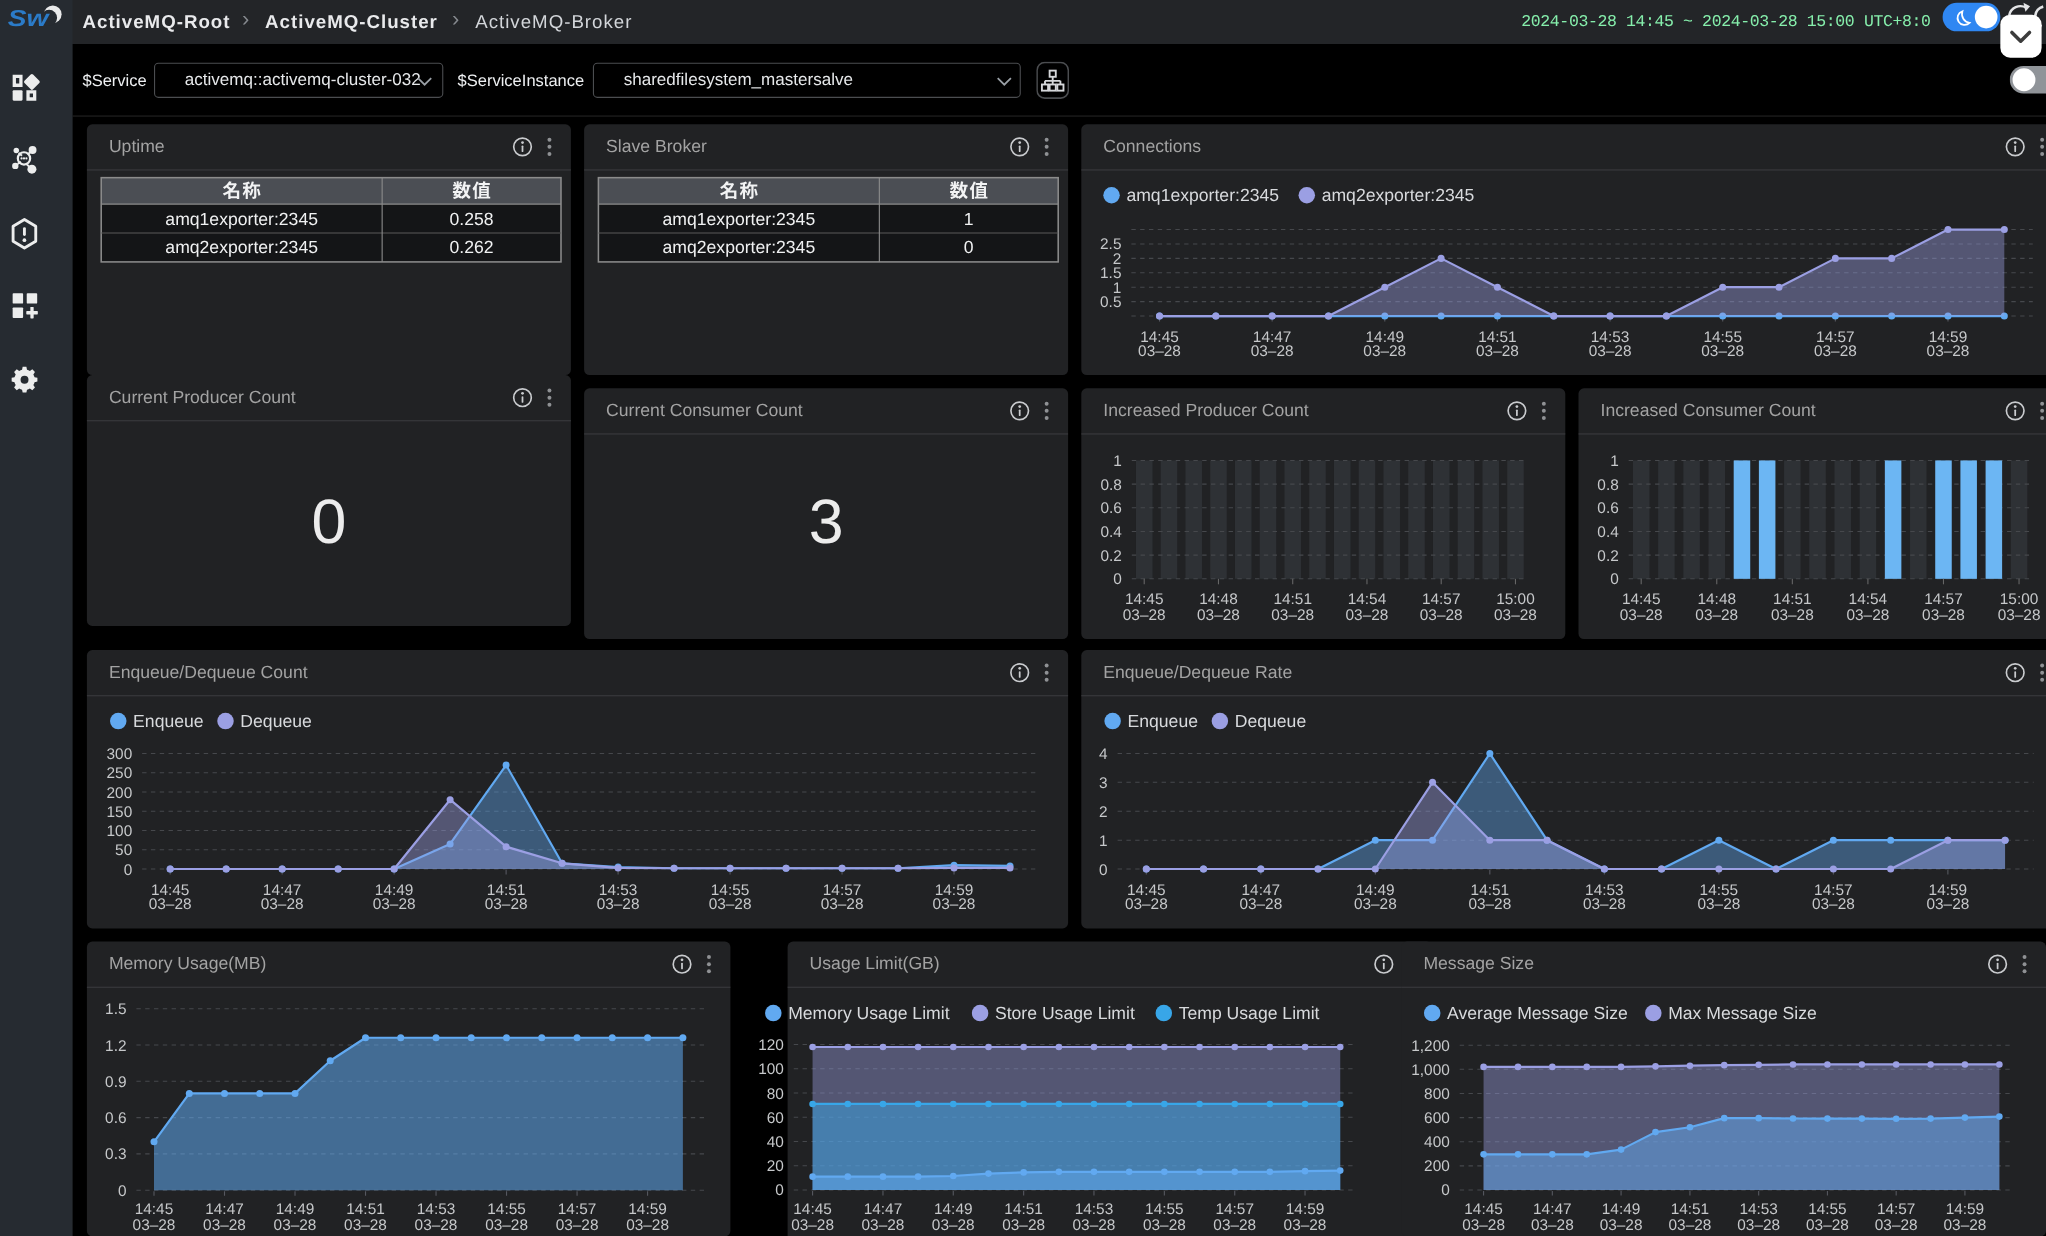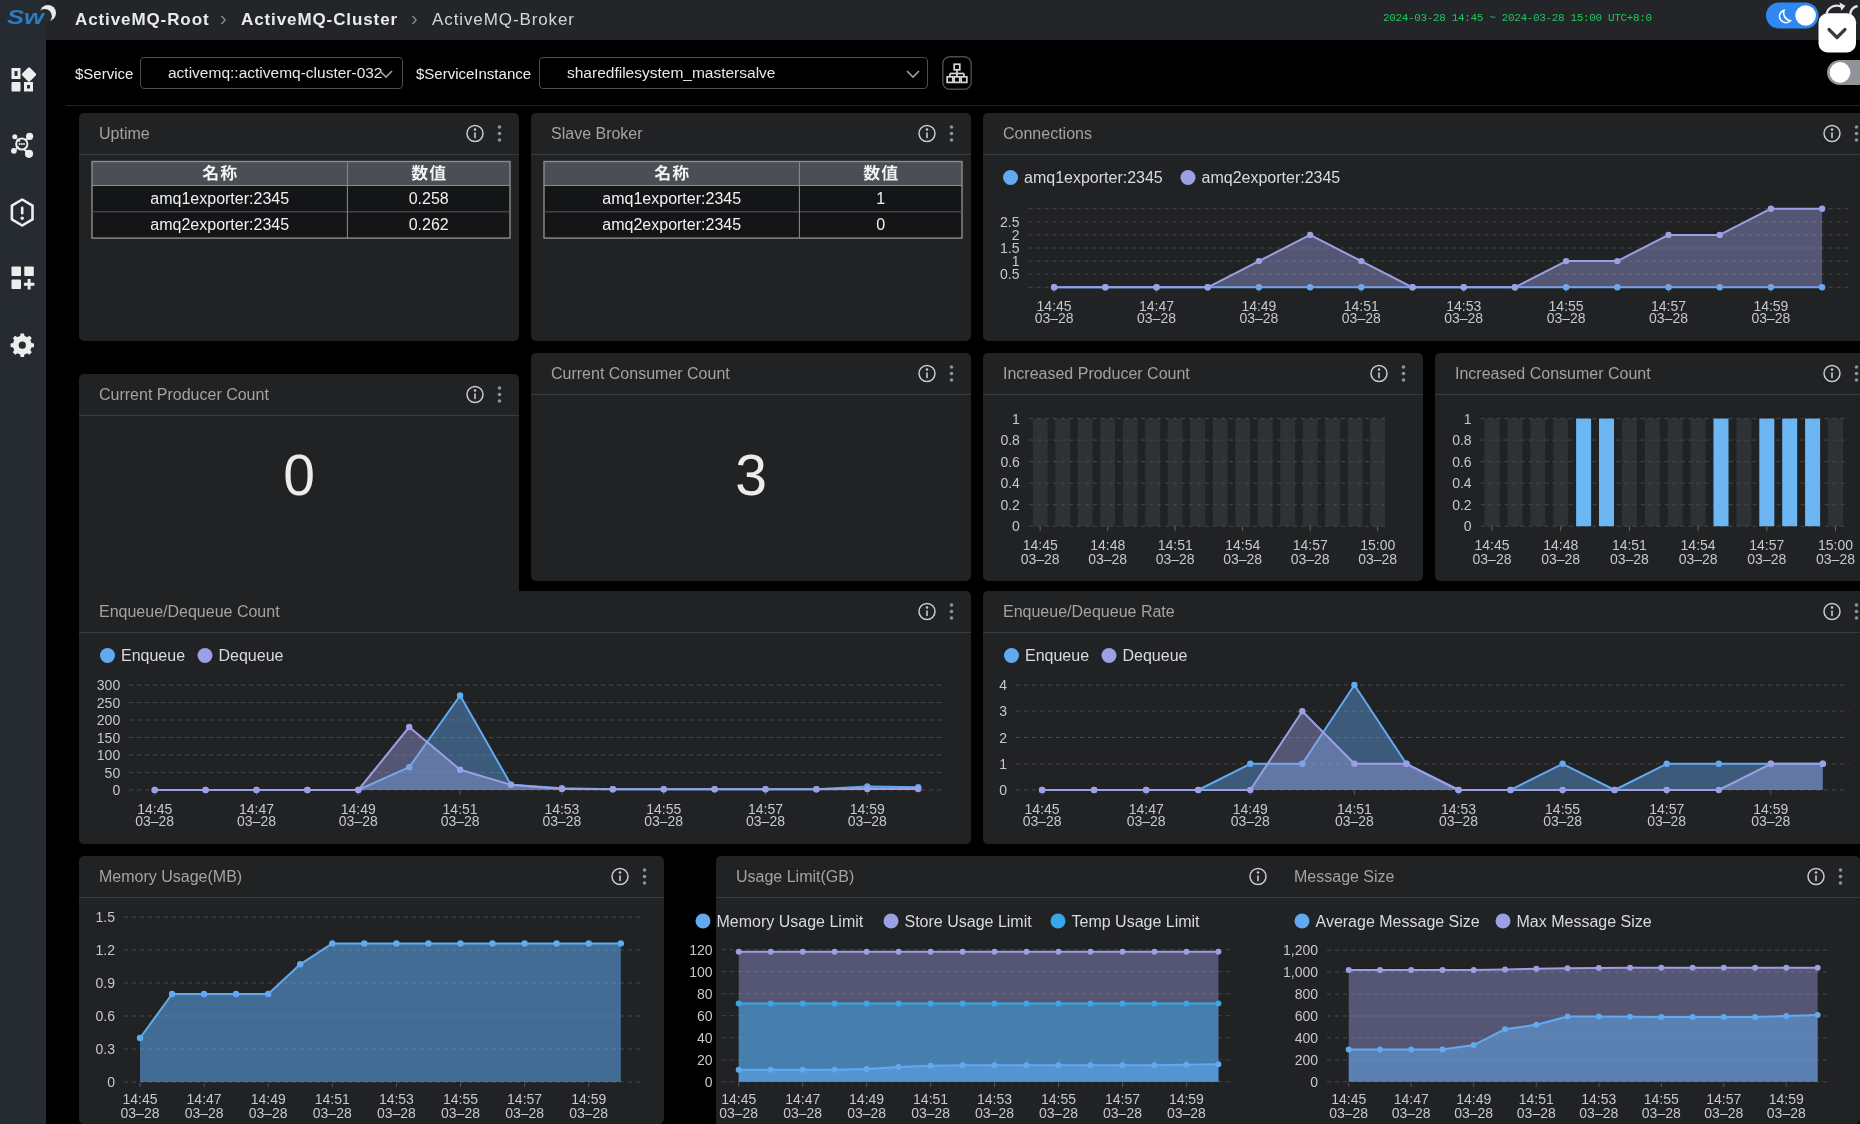--- a/index.html
+++ b/index.html
@@ -1,23 +1,23 @@
 <!DOCTYPE html>
 <html><head><meta charset="utf-8">
 <style>
 * { margin:0; padding:0; box-sizing:border-box; }
 html,body { width:1860px; height:1124px; overflow:hidden; background:#000; font-family:"Liberation Sans", sans-serif; }
 #root { position:relative; width:1860px; height:1124px; }
 #topbar { position:absolute; left:0; top:0; width:1860px; height:40px; background:#232528; }
-#sidebar { position:absolute; left:0; top:0; width:46px; height:1124px; background:#262b31; z-index:5; }
+#sidebar { position:absolute; left:0; top:0; width:66px; height:1124px; background:#262b31; z-index:5; }
 #selrow { position:absolute; left:66px; top:40px; width:1794px; height:66px; background:#000; border-bottom:1px solid #232323; }
 .crumb { position:absolute; top:10px; font-size:17px; letter-spacing:0.9px; color:#e9eaec; font-weight:bold; }
 .crumb.light { font-weight:normal; color:#d3d6da; }
 .csep { position:absolute; top:7px; font-size:20px; color:#85898e; font-weight:normal; }
-#daterange { position:absolute; top:12px; left:1383px; font-family:"Liberation Mono", monospace; font-size:11px; color:#22c55e; letter-spacing:-0.35px; }
+#daterange { position:absolute; top:12px; left:1383px; font-family:"Liberation Mono", monospace; font-size:15px; color:#86efac; letter-spacing:-0.35px; }
 .slabel { position:absolute; top:25px; font-size:15px; color:#eef0f2; font-weight:normal; }
 .selbox { position:absolute; top:17px; height:32px; border:1px solid #4b4d50; border-radius:4px; color:#e6e8ea; font-size:15.5px; line-height:30px; padding-left:27px; overflow:hidden; white-space:nowrap; }
 .panel { position:absolute; background:#212224; border-radius:5px; }
 .ptitle { position:absolute; left:20px; top:0; height:41px; line-height:42px; font-size:16px; color:#a3a3a3; }
 .panel::after { content:""; position:absolute; left:0px; right:0px; top:41px; height:1px; background:#3a3b3e; }
 .picons { position:absolute; top:0; right:0; }
 .bignum { position:absolute; width:440px; text-align:center; font-size:57px; color:#ececec; }
 #chartsvg { position:absolute; left:0; top:0; z-index:3; }
 </style></head>
 <body>
@@ -147,21 +147,21 @@
 <div class="ptitle">Connections</div>
       <svg class="picons" width="60" height="41" style="right:0px" viewBox="0 0 60 41">
 <circle cx="16" cy="20.5" r="8" fill="none" stroke="#c9cbce" stroke-width="1.5"></circle>
 <circle cx="16" cy="16.6" r="1.25" fill="#c9cbce"></circle>
 <rect x="15.2" y="19.2" width="1.6" height="6" rx="0.8" fill="#c9cbce"></rect>
 <circle cx="40.5" cy="14" r="1.8" fill="#8f9194"></circle>
 <circle cx="40.5" cy="20.5" r="1.8" fill="#8f9194"></circle>
 <circle cx="40.5" cy="27" r="1.8" fill="#8f9194"></circle>
 </svg>
     </div>
-<div class="panel" style="left:79px;top:374px;width:440px;height:228px">
+<div class="panel" style="left:79px;top:341px;width:440px;height:228px">
 <div class="ptitle">Current Producer Count</div>
       <svg class="picons" width="60" height="41" style="right:0px" viewBox="0 0 60 41">
 <circle cx="16" cy="20.5" r="8" fill="none" stroke="#c9cbce" stroke-width="1.5"></circle>
 <circle cx="16" cy="16.6" r="1.25" fill="#c9cbce"></circle>
 <rect x="15.2" y="19.2" width="1.6" height="6" rx="0.8" fill="#c9cbce"></rect>
 <circle cx="40.5" cy="14" r="1.8" fill="#8f9194"></circle>
 <circle cx="40.5" cy="20.5" r="1.8" fill="#8f9194"></circle>
 <circle cx="40.5" cy="27" r="1.8" fill="#8f9194"></circle>
 </svg>
     </div>

